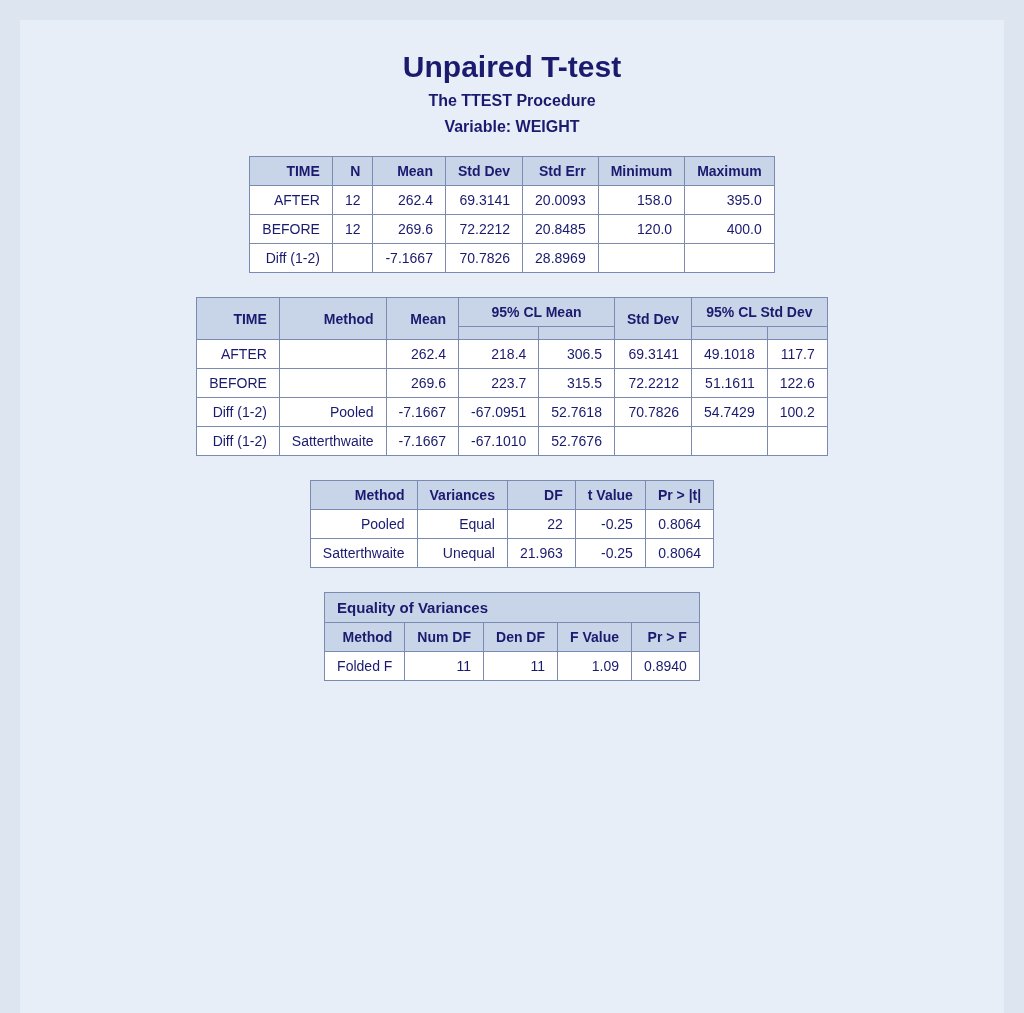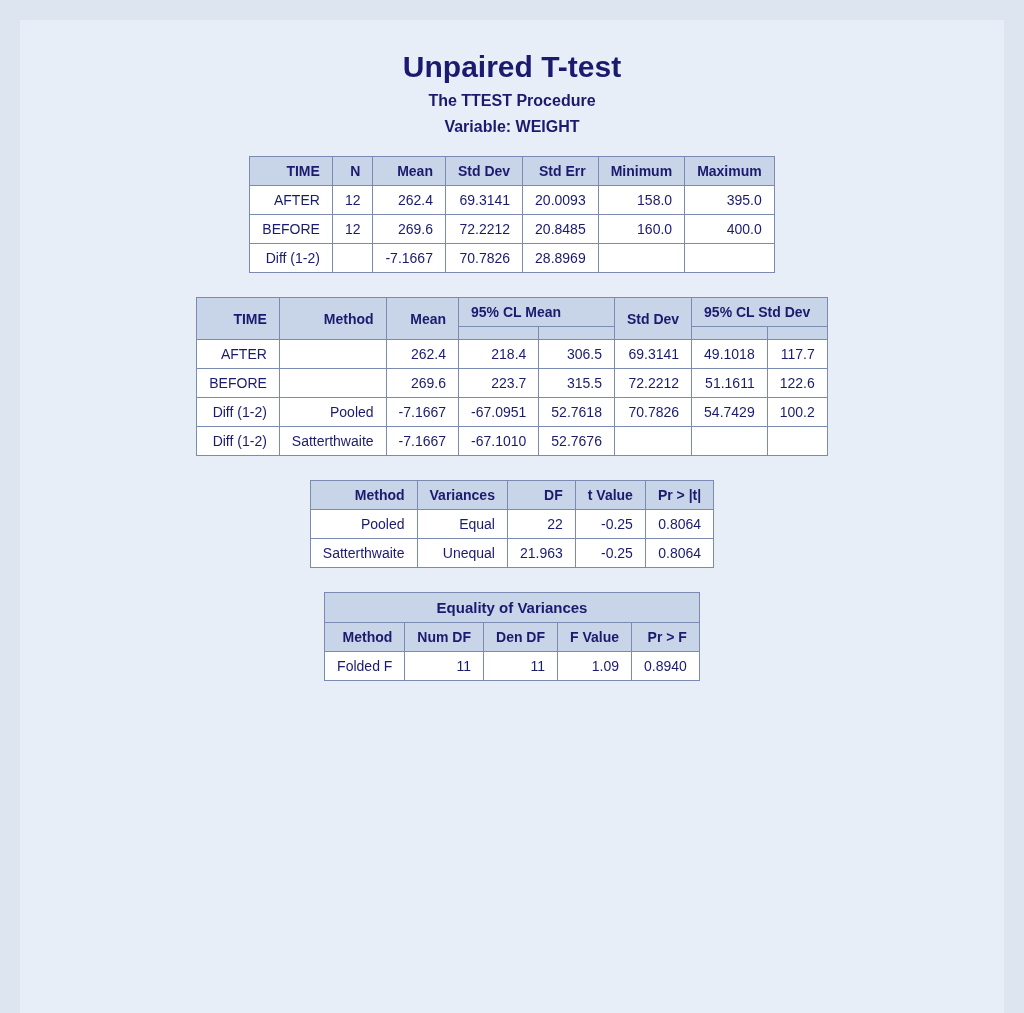--- a/index.html
+++ b/index.html
@@ -60,25 +60,25 @@
       background-color: #ffffff;
       color: #1a1a6e;
     }
     td.left-align, th.left-align {
       text-align: right;
     }
     .section-title {
       font-size: 15px;
       font-weight: bold;
       color: #1a1a6e;
+      text-align: left;
+      background-color: #c8d4e8;
+    }
+    .merged-header {
       text-align: center;
-      background-color: #c8d4e8;
-    }
-    .merged-header {
-      text-align: left;
       margin-left: 16px;
     }
   </style>
 </head>
 <body>
 
 <div class="page-container">
   <div class="page-title">Unpaired T-test</div>
   <div class="subtitle">The TTEST Procedure</div>
   <div class="variable-label">Variable: WEIGHT</div>
@@ -104,21 +104,21 @@
           <td>20.0093</td>
           <td>158.0</td>
           <td>395.0</td>
         </tr>
         <tr>
           <td class="left-align">BEFORE</td>
           <td>12</td>
           <td>269.6</td>
           <td>72.2212</td>
           <td>20.8485</td>
-          <td>160.0</td>
+          <td>120.0</td>
           <td>400.0</td>
         </tr>
         <tr>
           <td class="left-align">Diff (1-2)</td>
           <td></td>
           <td>-7.1667</td>
           <td>70.7826</td>
           <td>28.8969</td>
           <td></td>
           <td></td>

